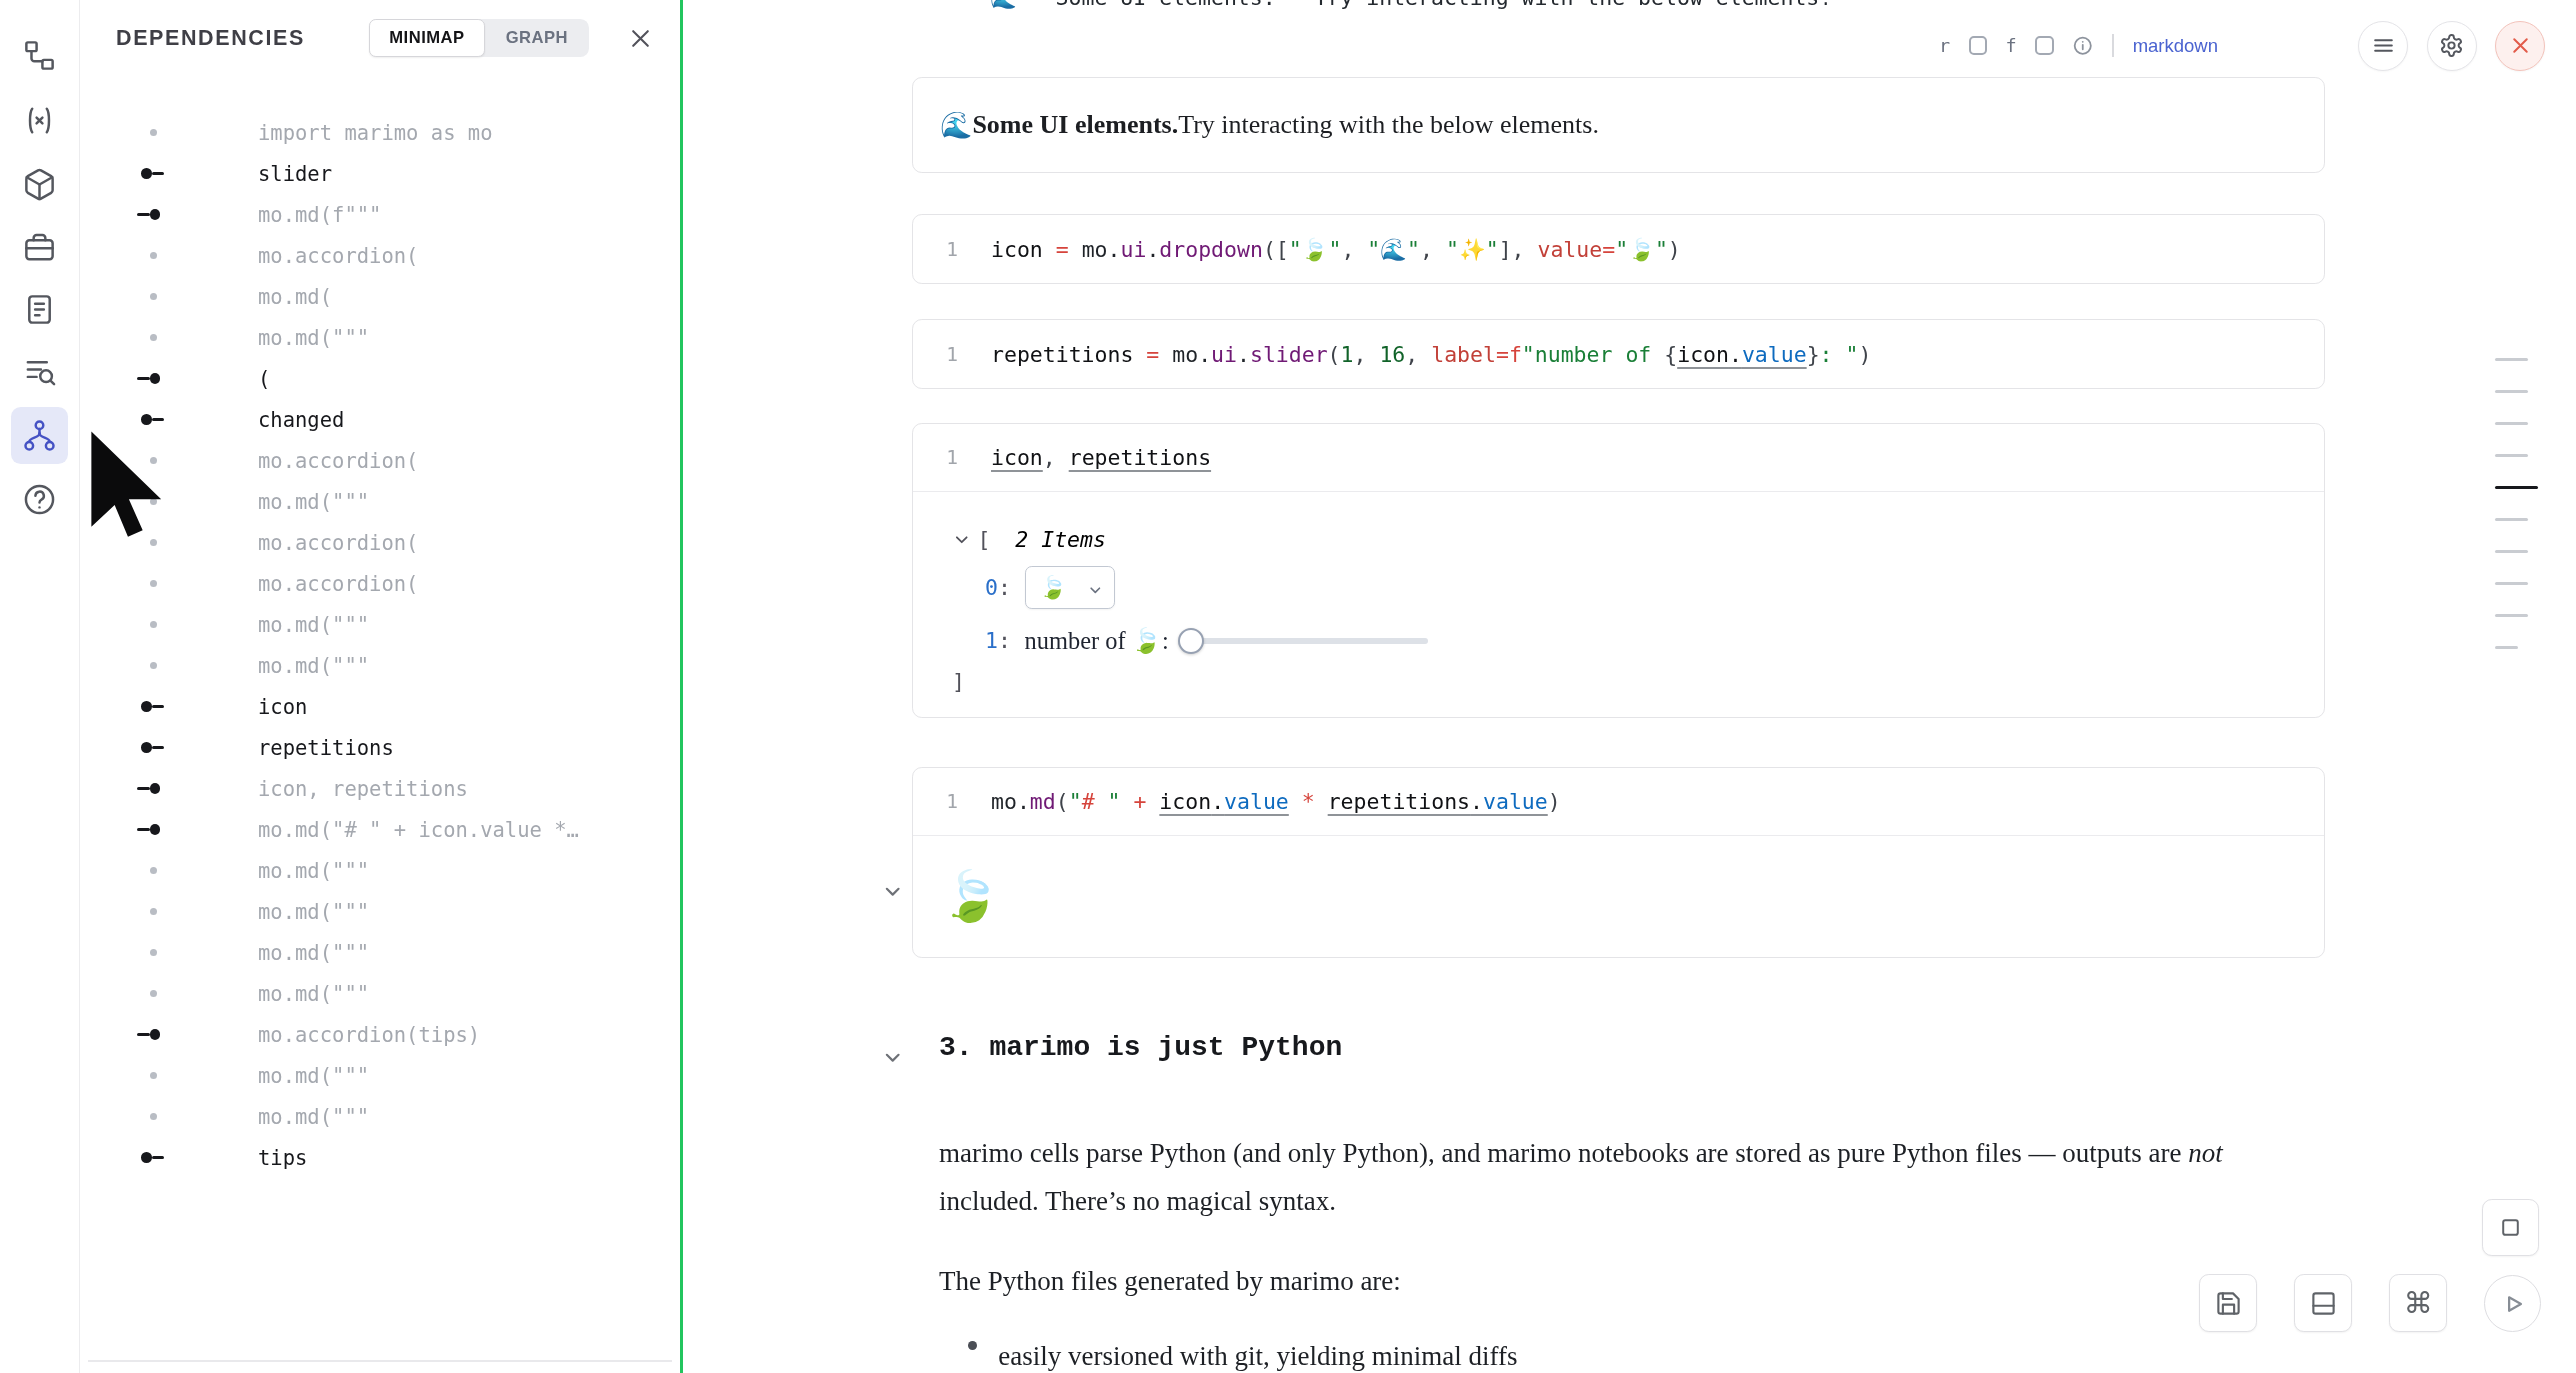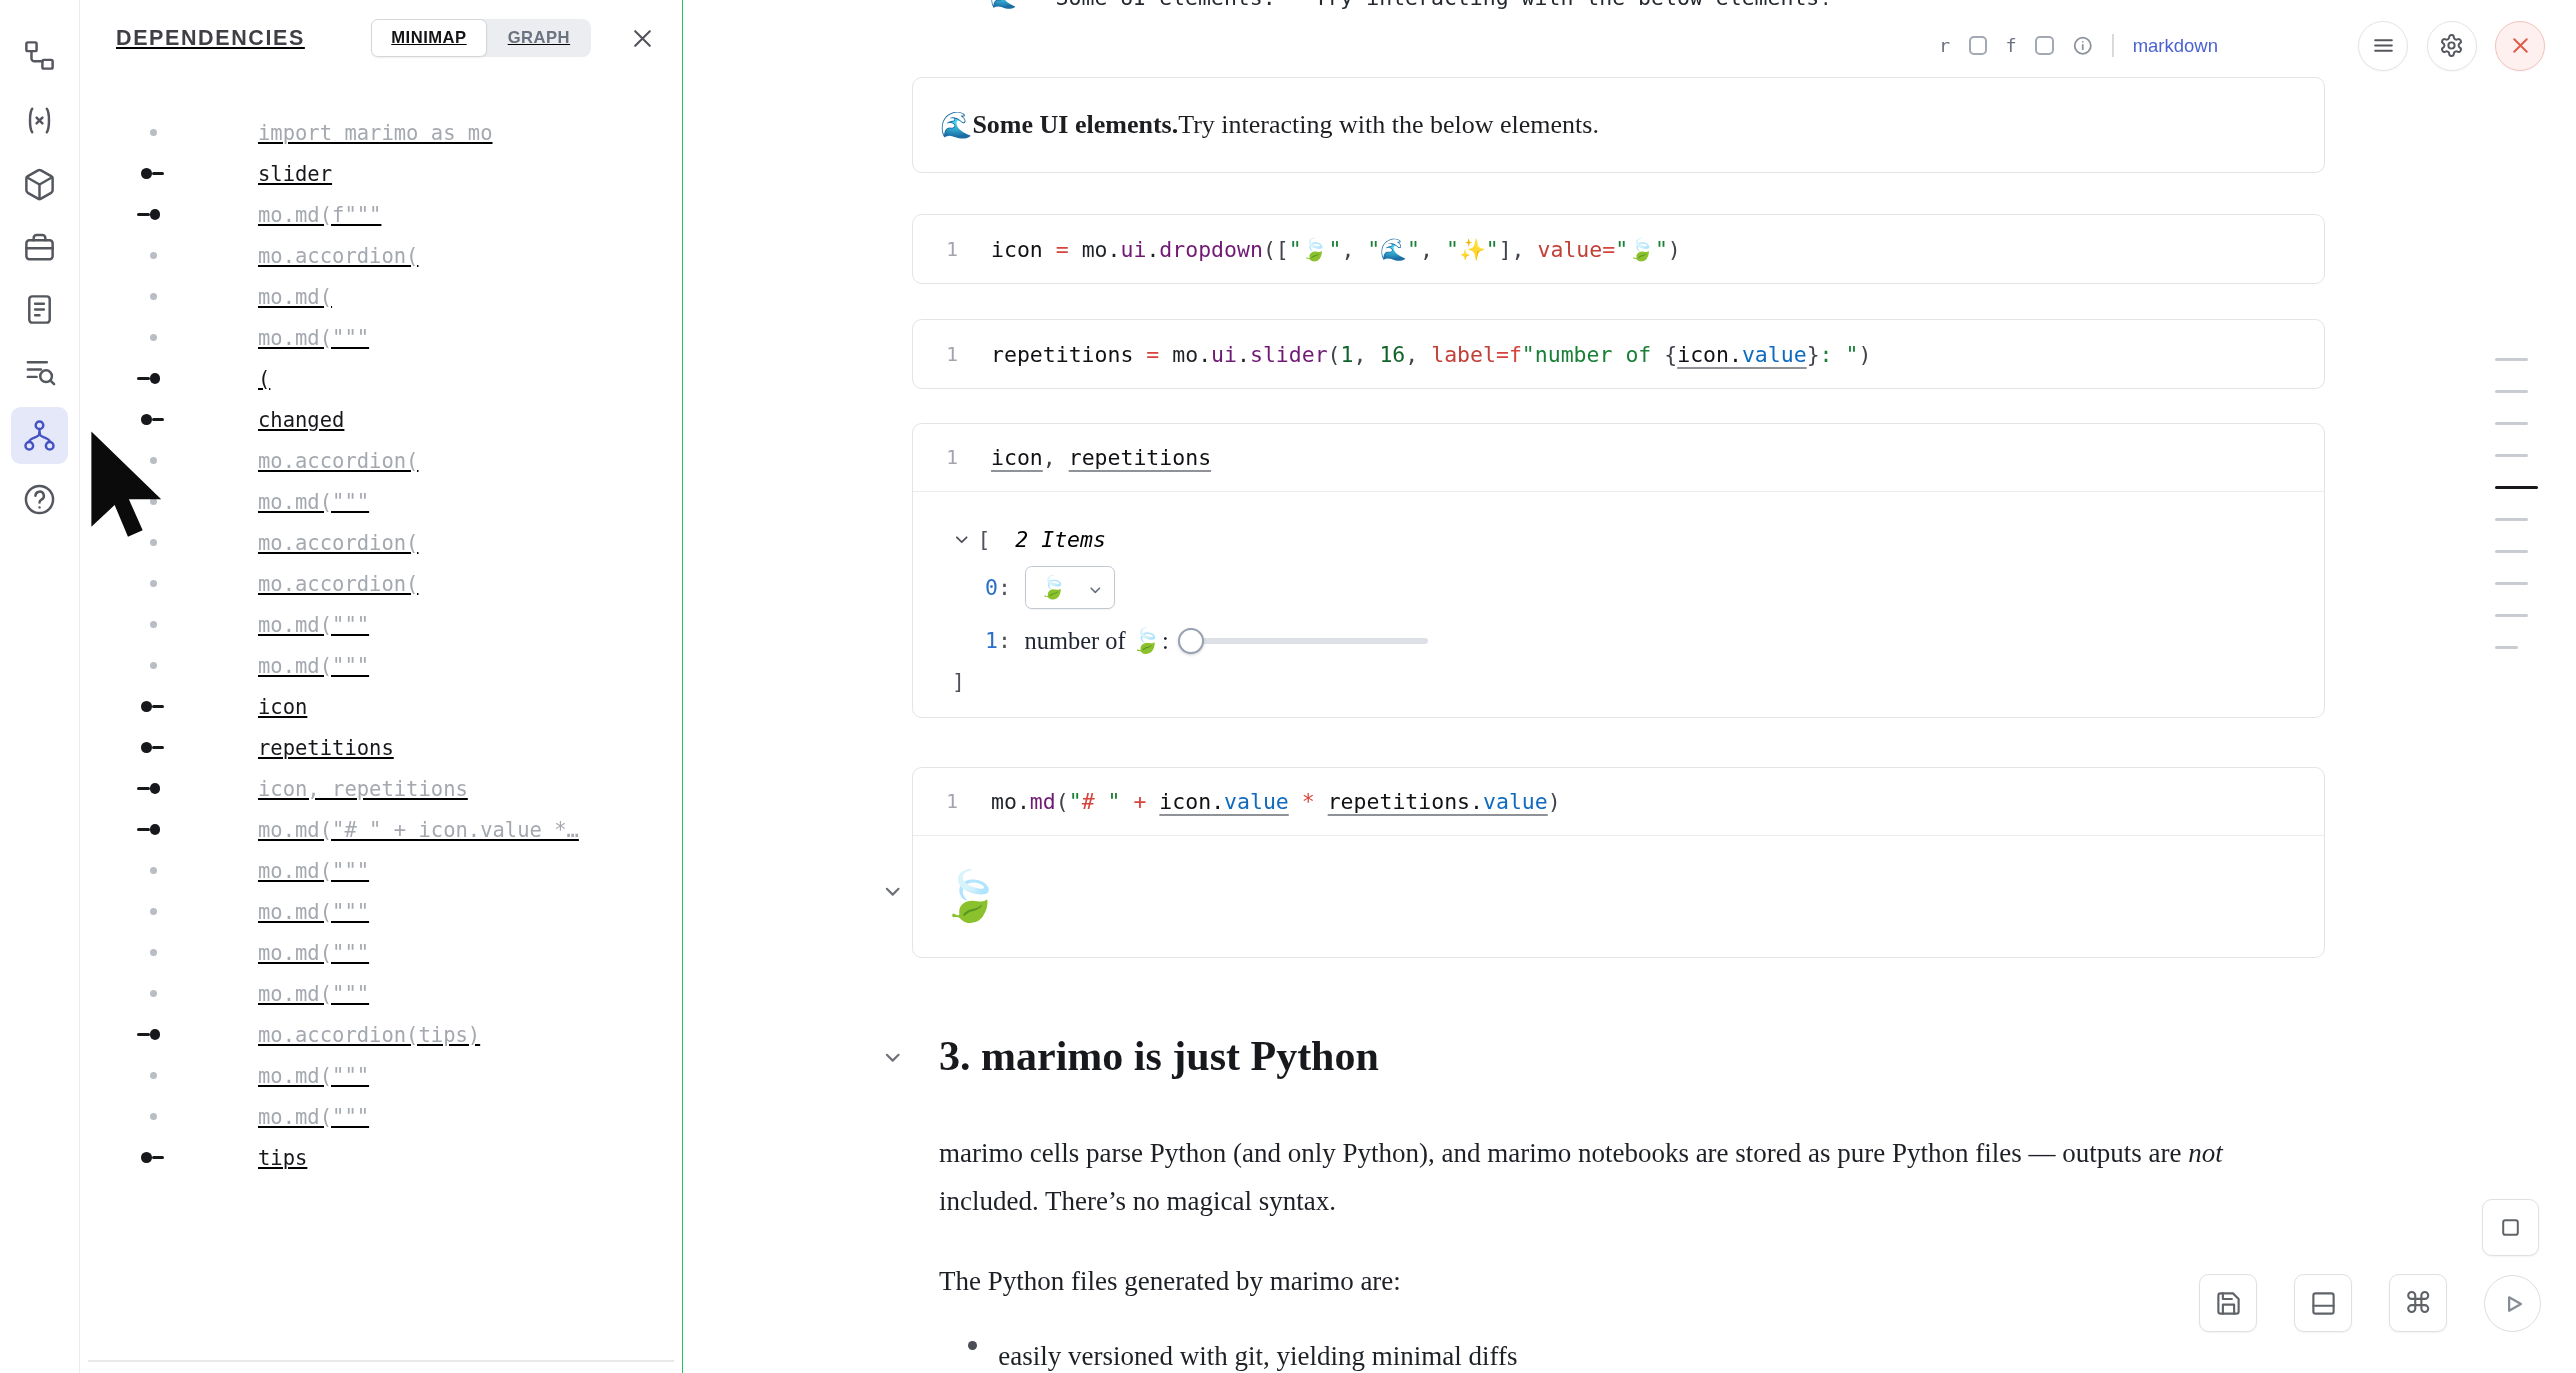--- a/index.html
+++ b/index.html
@@ -12,21 +12,21 @@
              border-right:1px solid #ececee; z-index:6; }
   .icon-tile { position:absolute; left:10.7px; width:57px; height:57px; border:none; background:transparent;
                display:flex; align-items:center; justify-content:center; border-radius:9.8px; color:#54575e; cursor:pointer; }
   .icon-tile svg { width:35px; height:35px; stroke:currentColor; fill:none; stroke-width:1.7;
                    stroke-linecap:round; stroke-linejoin:round; }
   .icon-tile.active { background:#e5e8f8; color:#4552c4; }
   .t1{top:27px}.t2{top:92px}.t3{top:156px}.t4{top:219px}.t5{top:281px}.t6{top:344px}.t7{top:407px}.t8{top:471px}
 
   
   .dep-panel { position:absolute; left:80px; top:0; bottom:0; width:603px; background:#fff;
-               border-right:1px solid #22c55e; z-index:5;text-decoration:underline; }
+               border-right:3px solid #22c55e; z-index:5; }
   .dep-header { display:flex; align-items:center; height:76px; padding:0 23.4px 0 36px; }
   .dep-title { font-size:21.5px; font-weight:700; letter-spacing:1.6px; color:#3f3f46; }
   .toggle { margin-left:auto; display:flex; align-items:center; background:#ecedf0; border-radius:8.8px; padding:0; }
   .toggle-seg { font-size:16.6px; font-weight:600; letter-spacing:0.5px; color:#6b7280; padding:7.8px 19.5px;
                 border-radius:6.8px; border:1px solid transparent; background:transparent; cursor:pointer; }
   .toggle-seg.active { background:#fff; color:#141417; border-color:#d6d6da; box-shadow:0 1px 2px rgba(0,0,0,.07); }
   .dep-close { margin-left:35px; width:33px; height:33px; border:none; background:transparent; color:#52525b;
                display:flex; align-items:center; justify-content:center; cursor:pointer; }
   .dep-close svg { width:25px; height:25px; stroke:currentColor; stroke-width:2; fill:none; stroke-linecap:round; }
   .dep-list { padding-top:36px; }
@@ -104,22 +104,22 @@
                  border:2px solid #97a1b2; box-shadow:0 1px 2.9px rgba(0,0,0,.18); }
   .t-row4 { margin-top:13.7px; }
 
   .h1-output { height:121px; display:flex; align-items:center; padding-left:27px; font-size:49px; }
 
   .out-chevron { position:absolute; width:23.4px; height:23.4px; color:#6e7177; cursor:pointer; }
   .out-chevron svg { width:23.4px; height:23.4px; stroke:currentColor; fill:none; stroke-width:2.2; stroke-linecap:round; stroke-linejoin:round; }
   .ch-cell4 { left:198px; top:880px; }
   .ch-section { left:198px; top:1046px; }
 
-  .section-title { position:absolute; left:256px; top:1032px; font-family:Liberation Serif, serif;
-                   font-size:42px; font-weight:600; color:#17191d; }
+  .section-title { position:absolute; left:256px; top:1032px; font-family:Liberation Mono, monospace;
+                   font-size:28px; font-weight:600; color:#17191d; }
   .para { position:absolute; left:256px; width:1361px; font-family:"Liberation Serif", serif;
           font-size:27px; line-height:48px; color:#1d2025; }
   .p1 { top:1129px; }
   .p2 { top:1257px; }
   .bullets { position:absolute; left:256px; top:1341px; font-family:"Liberation Serif", serif;
              font-size:27px; color:#1d2025; list-style:none; }
   .bullets li { display:flex; align-items:flex-start; }
   .bullets li::before { content:""; width:8.8px; height:8.8px; border-radius:50%; background:#4b4e55;
                         margin:0 21.5px 0 29px; flex:none; }
 

